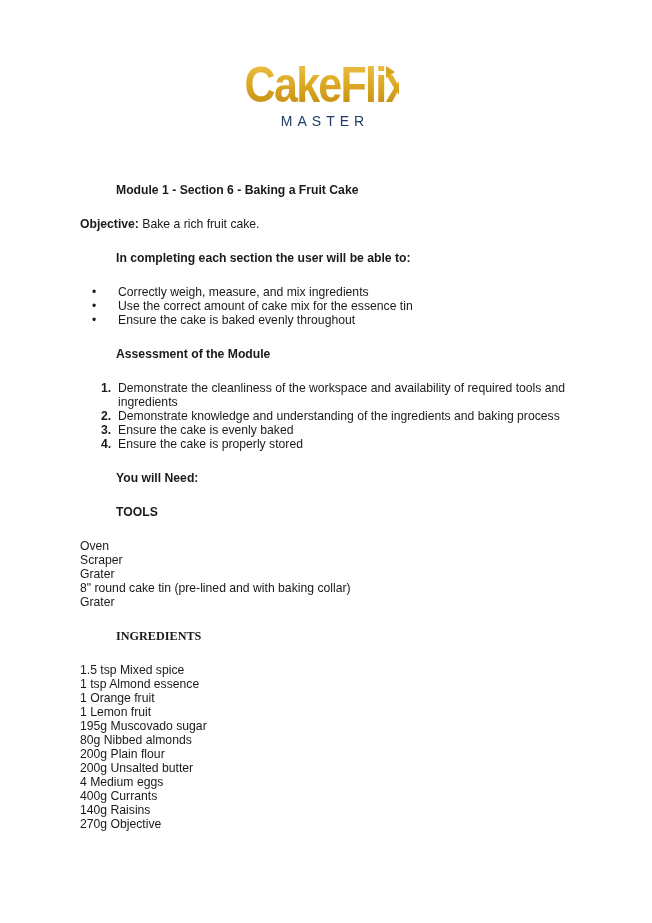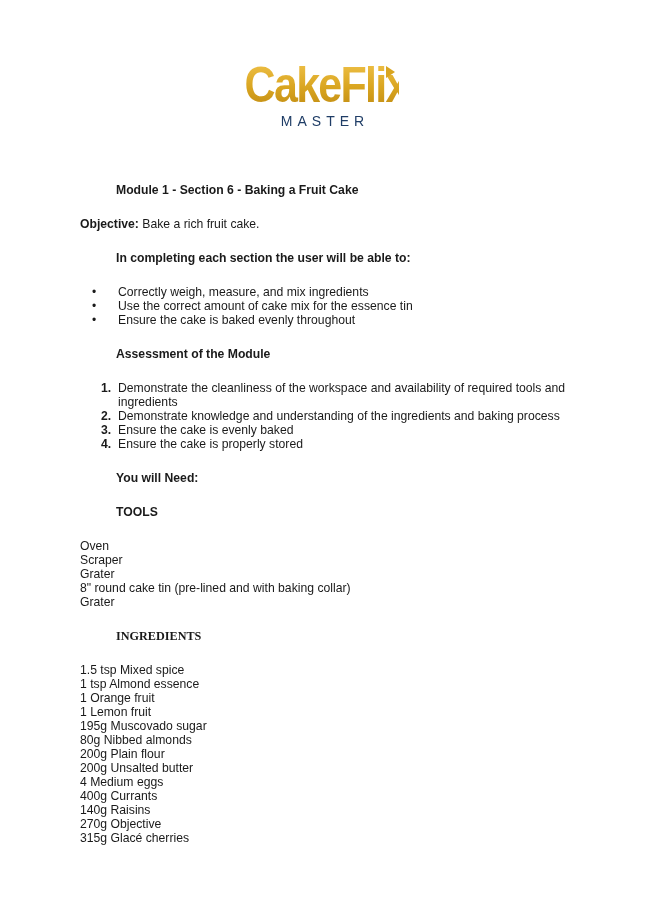--- a/index.html
+++ b/index.html
@@ -103,15 +103,14 @@
     <li>1 Orange fruit</li>
     <li>1 Lemon fruit</li>
     <li>195g Muscovado sugar</li>
     <li>80g Nibbed almonds</li>
     <li>200g Plain flour</li>
     <li>200g Unsalted butter</li>
     <li>4 Medium eggs</li>
     <li>400g Currants</li>
     <li>140g Raisins</li>
     <li>270g Objective</li>
-    <li>315g Glacé cherries</li>
   </ul>
 </div>
 
 </body></html>

